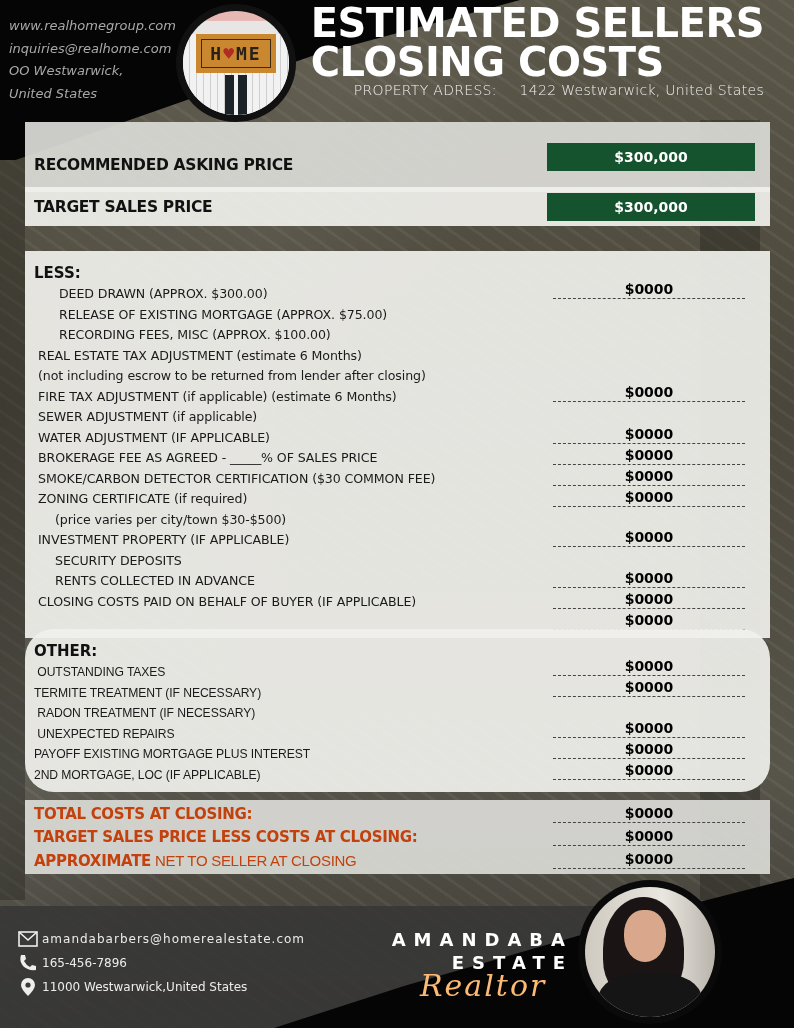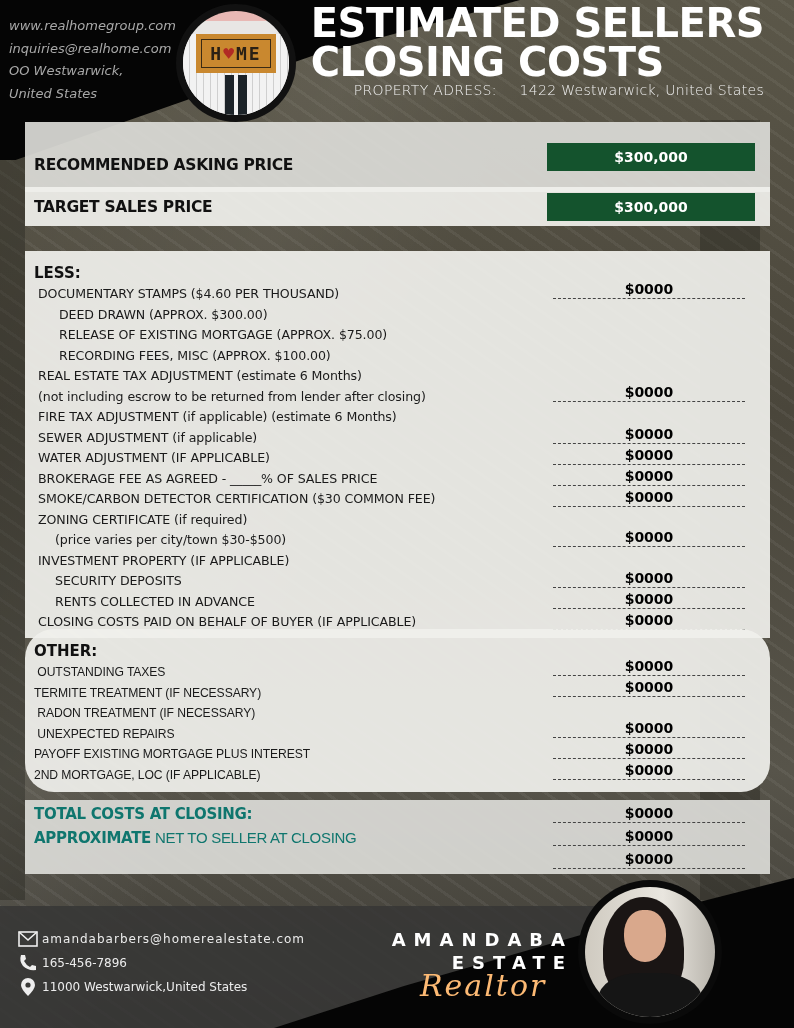--- a/index.html
+++ b/index.html
@@ -104,21 +104,21 @@
   .line.ind1 { padding-left: 25px; }
   .line.ind2 { padding-left: 21px; }
   .line.ind0 { padding-left: 4px; }
   .amt {
     position: absolute; left: 528px; width: 192px; text-align: center;
     font-family: "DejaVu Sans", sans-serif; font-weight: bold; font-size: 14px; color: #000;
     border-bottom: 1.5px dashed #444; line-height: 17px; height: 18px;
   }
   .condensed { font-family: "Liberation Sans", sans-serif; font-size: 13.5px; transform: scaleX(0.9); transform-origin: left center; }
   .total-line {
-    font-family: "DejaVu Sans", sans-serif; font-weight: bold; font-size: 15px; color: #0f766e;
+    font-family: "DejaVu Sans", sans-serif; font-weight: bold; font-size: 15px; color: #c2410c;
     height: 23px; line-height: 23px; white-space: nowrap; letter-spacing: -0.3px;
   }
   .total-line .normal { font-weight: normal; font-family: "Liberation Sans", sans-serif; }
 
   .footer {
     position: absolute; left: 0; bottom: 0; width: 794px; height: 122px;
     background: rgba(55,55,53,0.88);
   }
   .footer-contact {
     position: absolute; left: 18px; top: 927px; color: #ececec;
@@ -203,21 +203,20 @@
 <div class="panel" style="top:187px;height:39px;">
   <div class="price-row">
     <span class="price-label">TARGET SALES PRICE</span>
     <span class="price-box">$300,000</span>
   </div>
 </div>
 
 <div class="panel" style="top:233px;height:387px;margin-top:18px;">
   <div class="section" id="less-section">
     <div class="section-title">LESS:</div>
-    <div class="line ind0">DOCUMENTARY STAMPS ($4.60 PER THOUSAND)</div>
     <div class="line ind1">DEED DRAWN (APPROX. $300.00)</div>
     <div class="line ind1">RELEASE OF EXISTING MORTGAGE (APPROX. $75.00)</div>
     <div class="line ind1">RECORDING FEES, MISC (APPROX. $100.00)</div>
     <div class="line ind0">REAL ESTATE TAX ADJUSTMENT (estimate 6 Months)</div>
     <div class="line ind0"> (not including escrow to be returned from lender after closing)</div>
     <div class="line ind0">FIRE TAX ADJUSTMENT (if applicable) (estimate 6 Months)</div>
     <div class="line ind0">SEWER ADJUSTMENT (if applicable)</div>
     <div class="line ind0">WATER ADJUSTMENT (IF APPLICABLE)</div>
     <div class="line ind0">BROKERAGE FEE AS AGREED - _____% OF SALES PRICE</div>
     <div class="line ind0">SMOKE/CARBON DETECTOR CERTIFICATION ($30 COMMON FEE)</div>
@@ -255,20 +254,21 @@
     <div class="amt" style="top:50px;">$0000</div>
     <div class="amt" style="top:91px;">$0000</div>
     <div class="amt" style="top:112px;">$0000</div>
     <div class="amt" style="top:133px;">$0000</div>
   </div>
 </div>
 
 <div class="panel gray" style="top:800px;height:74px;">
   <div class="section" style="padding-top:3px;">
     <div class="total-line">TOTAL COSTS AT CLOSING:</div>
+    <div class="total-line">TARGET SALES PRICE LESS COSTS AT CLOSING:</div>
     <div class="total-line">
       <span>APPROXIMATE</span><span class="normal"> NET TO SELLER AT CLOSING</span>
     </div>
     <div class="amt" style="top:5px;">$0000</div>
     <div class="amt" style="top:28px;">$0000</div>
     <div class="amt" style="top:51px;">$0000</div>
   </div>
 </div>
 
 <div class="footer"></div>

